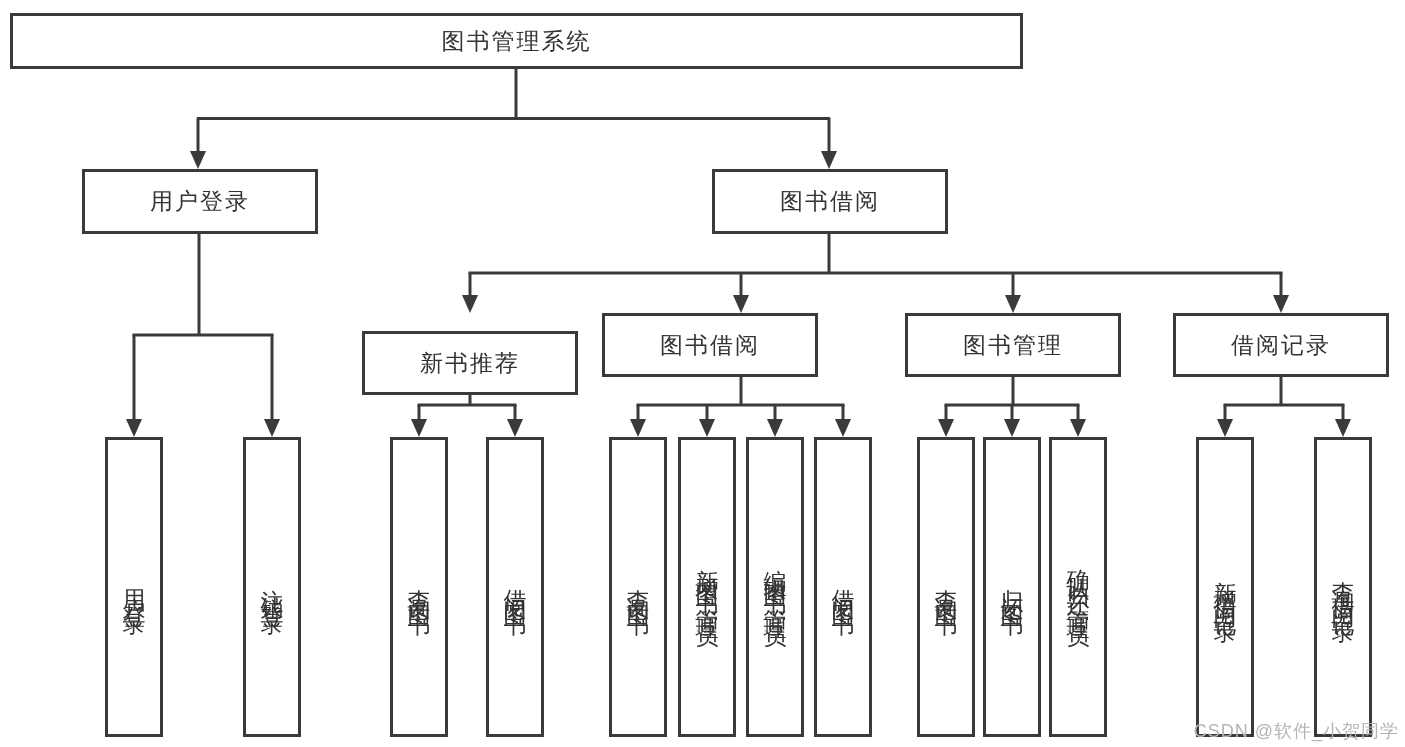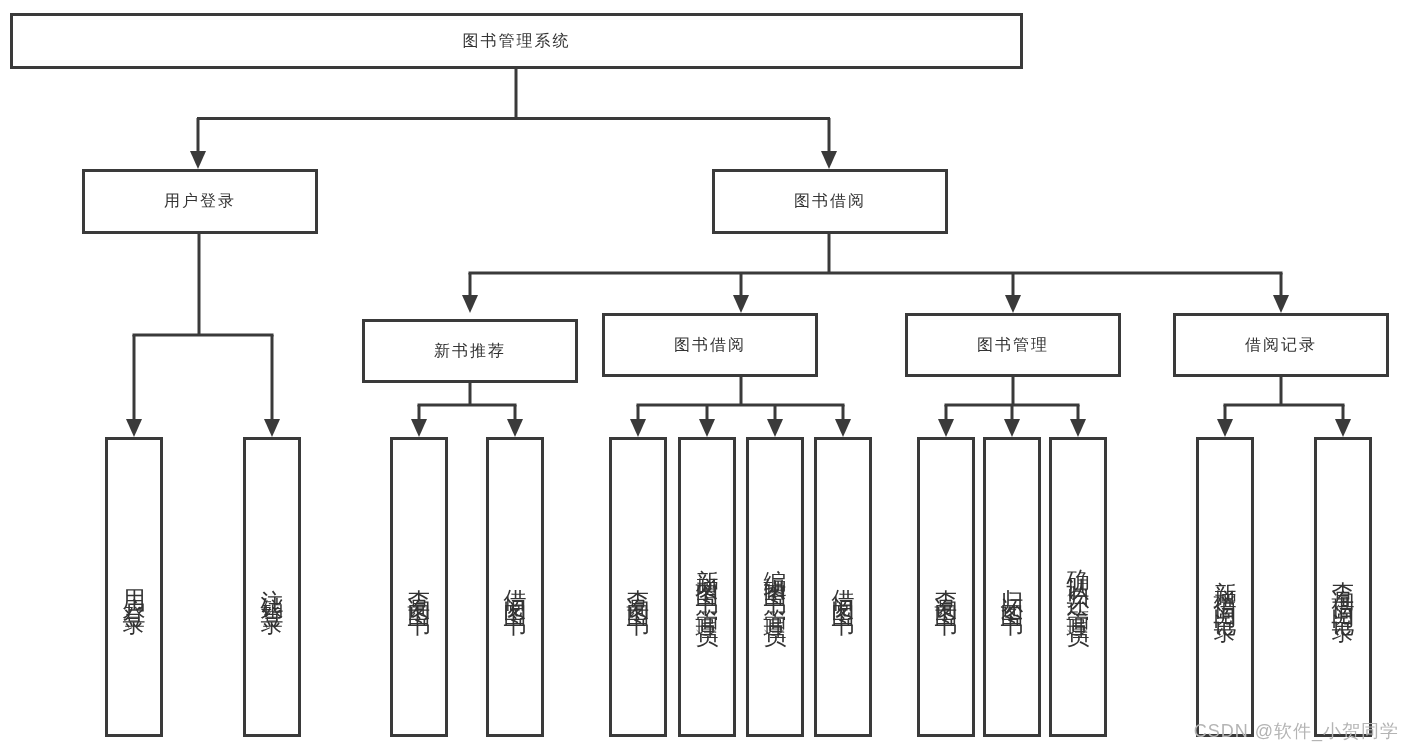--- a/index.html
+++ b/index.html
@@ -13,21 +13,21 @@
   #wires{position:absolute;left:0;top:0;width:1405px;height:747px;}
   #wires line{stroke:#3a3a3a;stroke-width:3;}
   #wires polygon{fill:#3a3a3a;}
   .node{
     position:absolute;
     box-sizing:border-box;
     border:3px solid #3a3a3a;
     background:#ffffff;
     display:flex;align-items:center;justify-content:center;
     color:#333333;
-    font-size:16px;
+    font-size:23px;
     letter-spacing:2px;
     white-space:nowrap;
   }
   .leaf{
     position:absolute;
     box-sizing:border-box;
     border:3px solid #3a3a3a;
     background:#ffffff;
     display:flex;align-items:center;justify-content:center;
     color:#333333;
@@ -115,21 +115,21 @@
     <polygon points="1217,419 1233,419 1225,437"></polygon>
     <line x1="1343" y1="405" x2="1343" y2="421"></line>
     <polygon points="1335,419 1351,419 1343,437"></polygon>
   </svg>
 
   <div class="node" style="left:10px;top:13px;width:1013px;height:56px;">图书管理系统</div>
 
   <div class="node" style="left:82px;top:169px;width:236px;height:65px;">用户登录</div>
   <div class="node" style="left:712px;top:169px;width:236px;height:65px;">图书借阅</div>
 
-  <div class="node" style="left:362px;top:319px;width:216px;height:64px;">新书推荐</div>
+  <div class="node" style="left:362px;top:331px;width:216px;height:64px;">新书推荐</div>
   <div class="node" style="left:602px;top:313px;width:216px;height:64px;">图书借阅</div>
   <div class="node" style="left:905px;top:313px;width:216px;height:64px;">图书管理</div>
   <div class="node" style="left:1173px;top:313px;width:216px;height:64px;">借阅记录</div>
 
   <div class="leaf" style="left:105px;">
     <span>用户登录</span>
   </div>
   <div class="leaf" style="left:243px;">
     <span>注销登录</span>
   </div>

